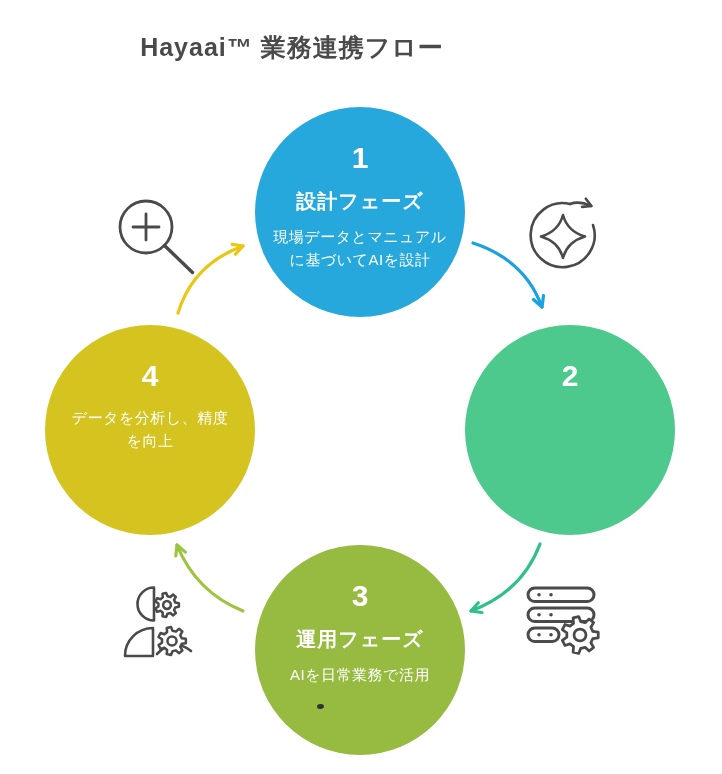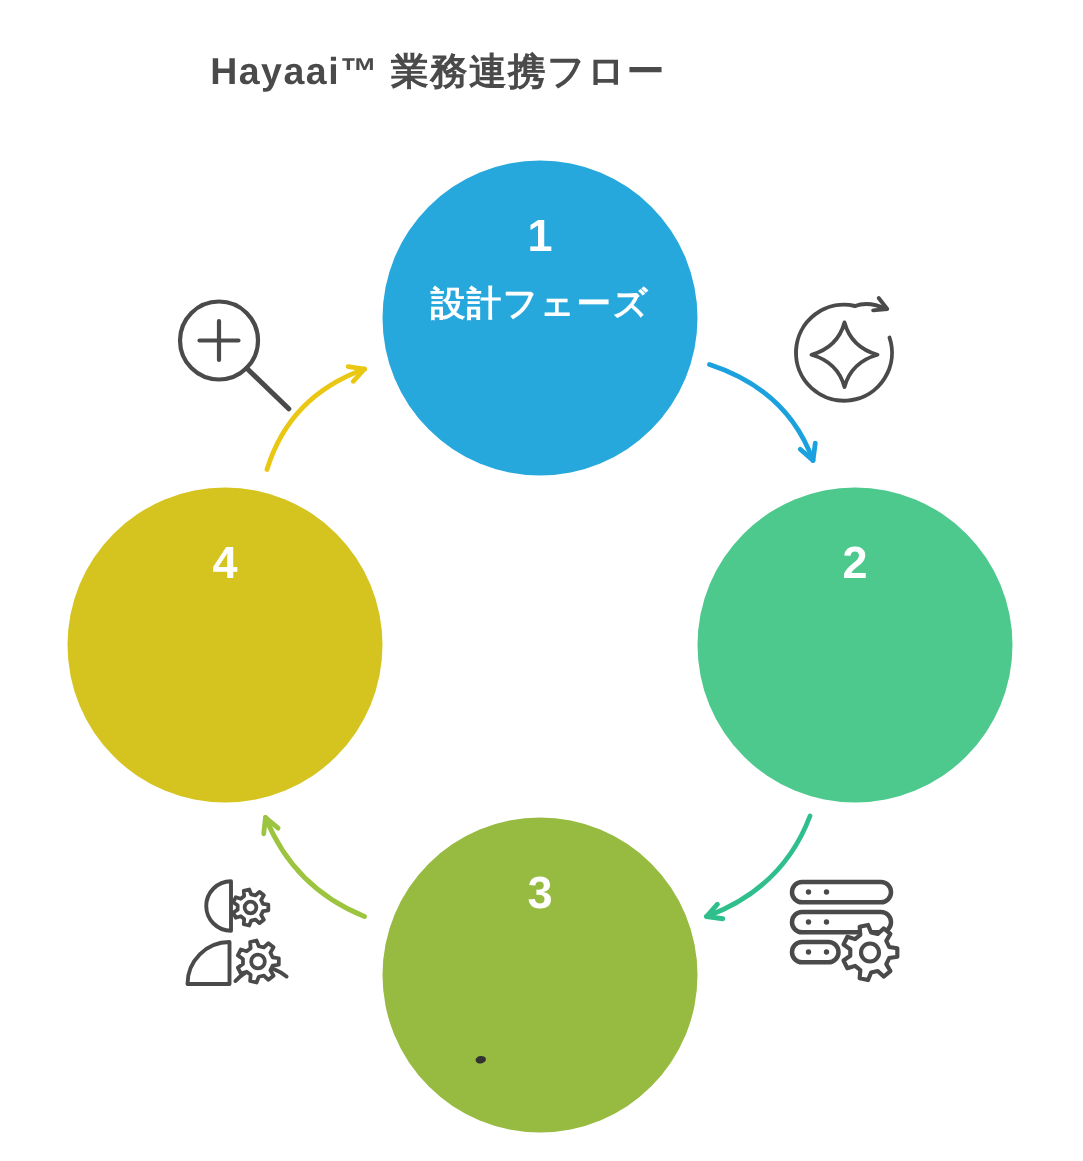--- a/index.html
+++ b/index.html
@@ -20,21 +20,21 @@
     position: absolute; width: 210px; height: 210px; border-radius: 50%;
     color: #FFFFFF; text-align: center;
     display: flex; flex-direction: column; align-items: center;
     padding-top: 36px; box-sizing: border-box;
   }
   .phase-1 { left: 255px; top: 107px; }
   .phase-2 { left: 465px; top: 325px; }
   .phase-3 { left: 255px; top: 545px; }
   .phase-4 { left: 45px;  top: 325px; }
   .num   { font-size: 30px; font-weight: 700; line-height: 1; margin-bottom: 16px; }
-  .ph-title { font-size: 23px; font-weight: 700; letter-spacing: 1px; line-height: 1.2; margin-bottom: 13px; }
+  .ph-title { font-size: 20px; font-weight: 700; letter-spacing: 1px; line-height: 1.2; margin-bottom: 13px; }
   .ph-desc  { font-size: 15px; font-weight: 500; letter-spacing: 0.5px; line-height: 1.5; white-space: pre-line; }
   .dot-artifact {
     position: absolute; left: 317px; top: 704px;
     width: 7px; height: 5px; border-radius: 50%;
     transform: rotate(-8deg);
   }
 </style>
 </head>
 <body>
 
@@ -109,29 +109,35 @@
       <g transform="translate(172,641) scale(0.7)" fill="#FFFFFF" stroke-width="3.6">
         <use href="#gear-shape"></use>
         <circle r="6.5" fill="none"></circle>
       </g>
     </g>
   </svg>
 
   <div class="phase phase-1" style="background-color: rgb(39, 168, 221);">
     <div class="num">1</div>
     <div class="ph-title">設計フェーズ</div>
+    <div class="ph-desc">現場データとマニュアル
+に基づいてAIを設計</div>
   </div>
 
   <div class="phase phase-2" style="background-color: rgb(78, 201, 141);">
     <div class="num">2</div>
   </div>
 
   <div class="phase phase-3" style="background-color: rgb(150, 187, 64);">
     <div class="num">3</div>
+    <div class="ph-title">運用フェーズ</div>
+    <div class="ph-desc">AIを日常業務で活用</div>
   </div>
 
   <div class="phase phase-4" style="background-color: rgb(213, 196, 32);">
     <div class="num">4</div>
+    <div class="ph-desc">データを分析し、精度
+を向上</div>
   </div>
 
   <div class="dot-artifact" style="background-color: rgb(51, 51, 51);"></div>
 
 </div>
 
 </body></html>

